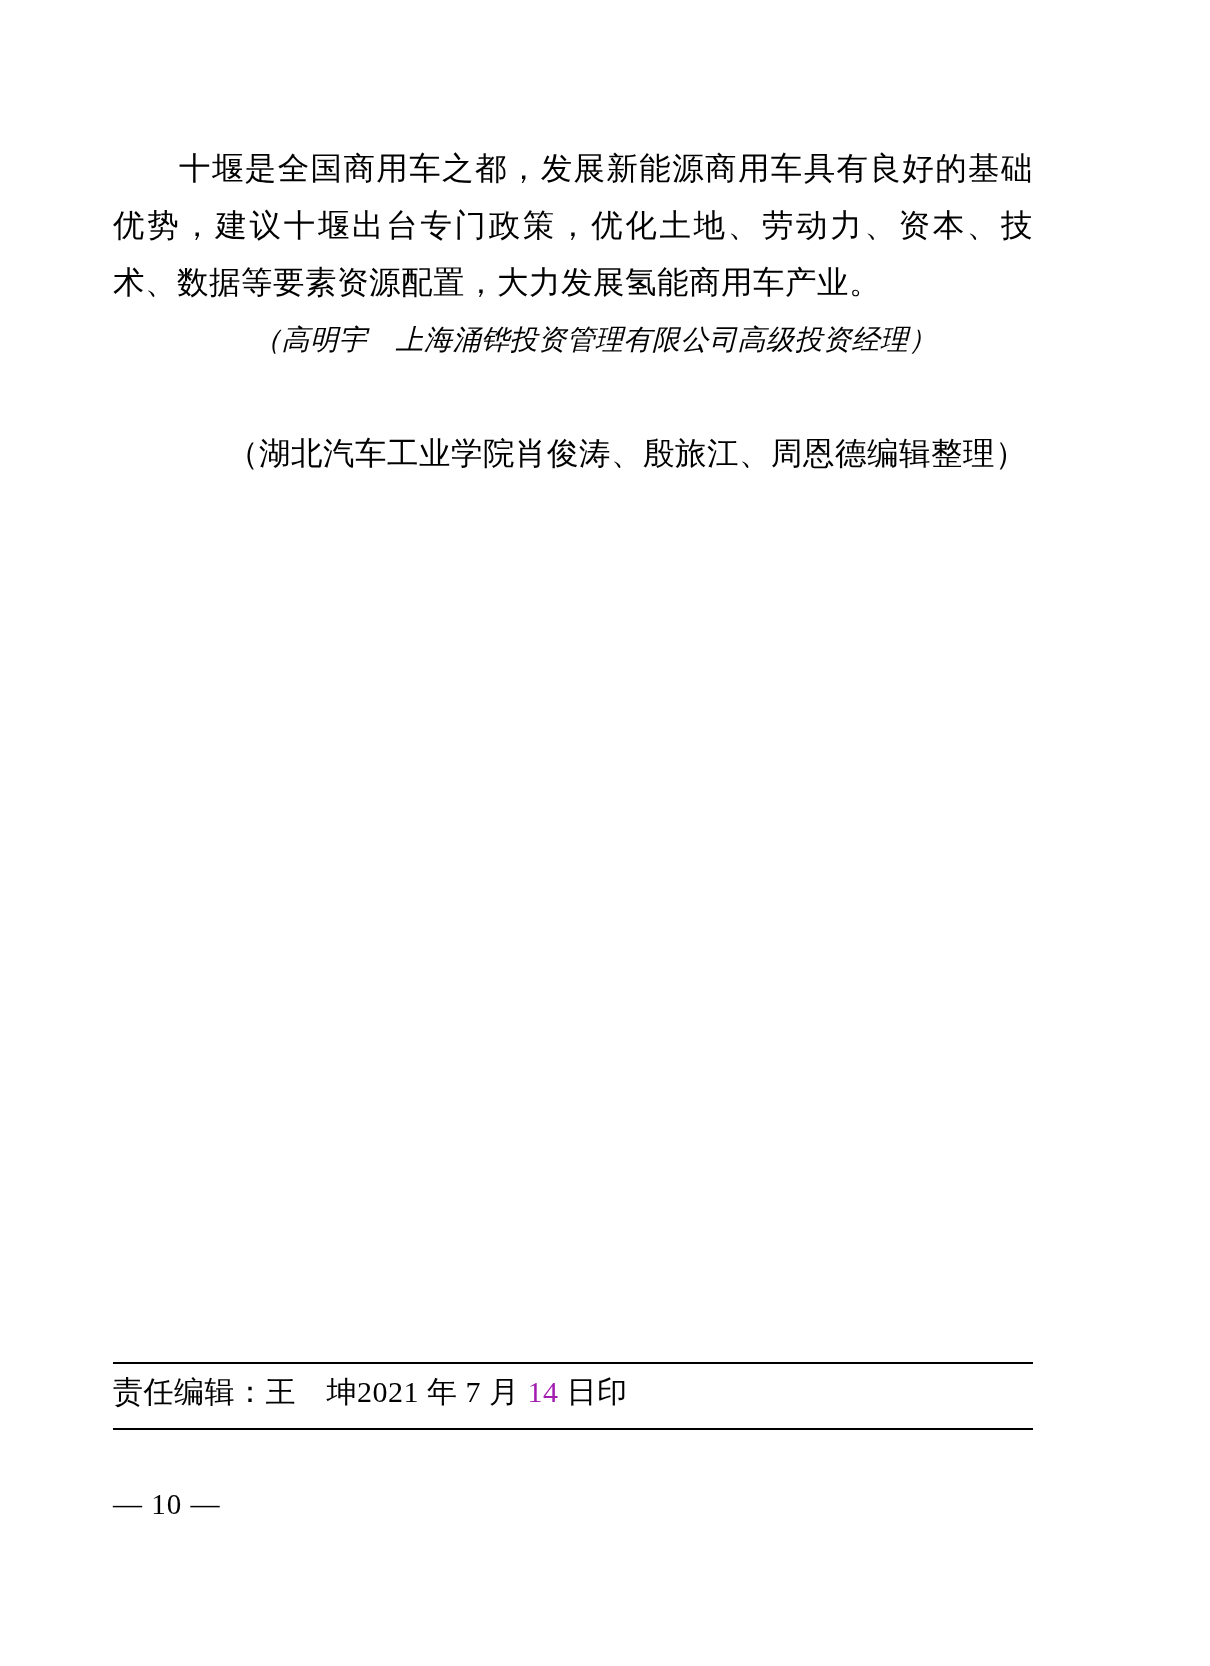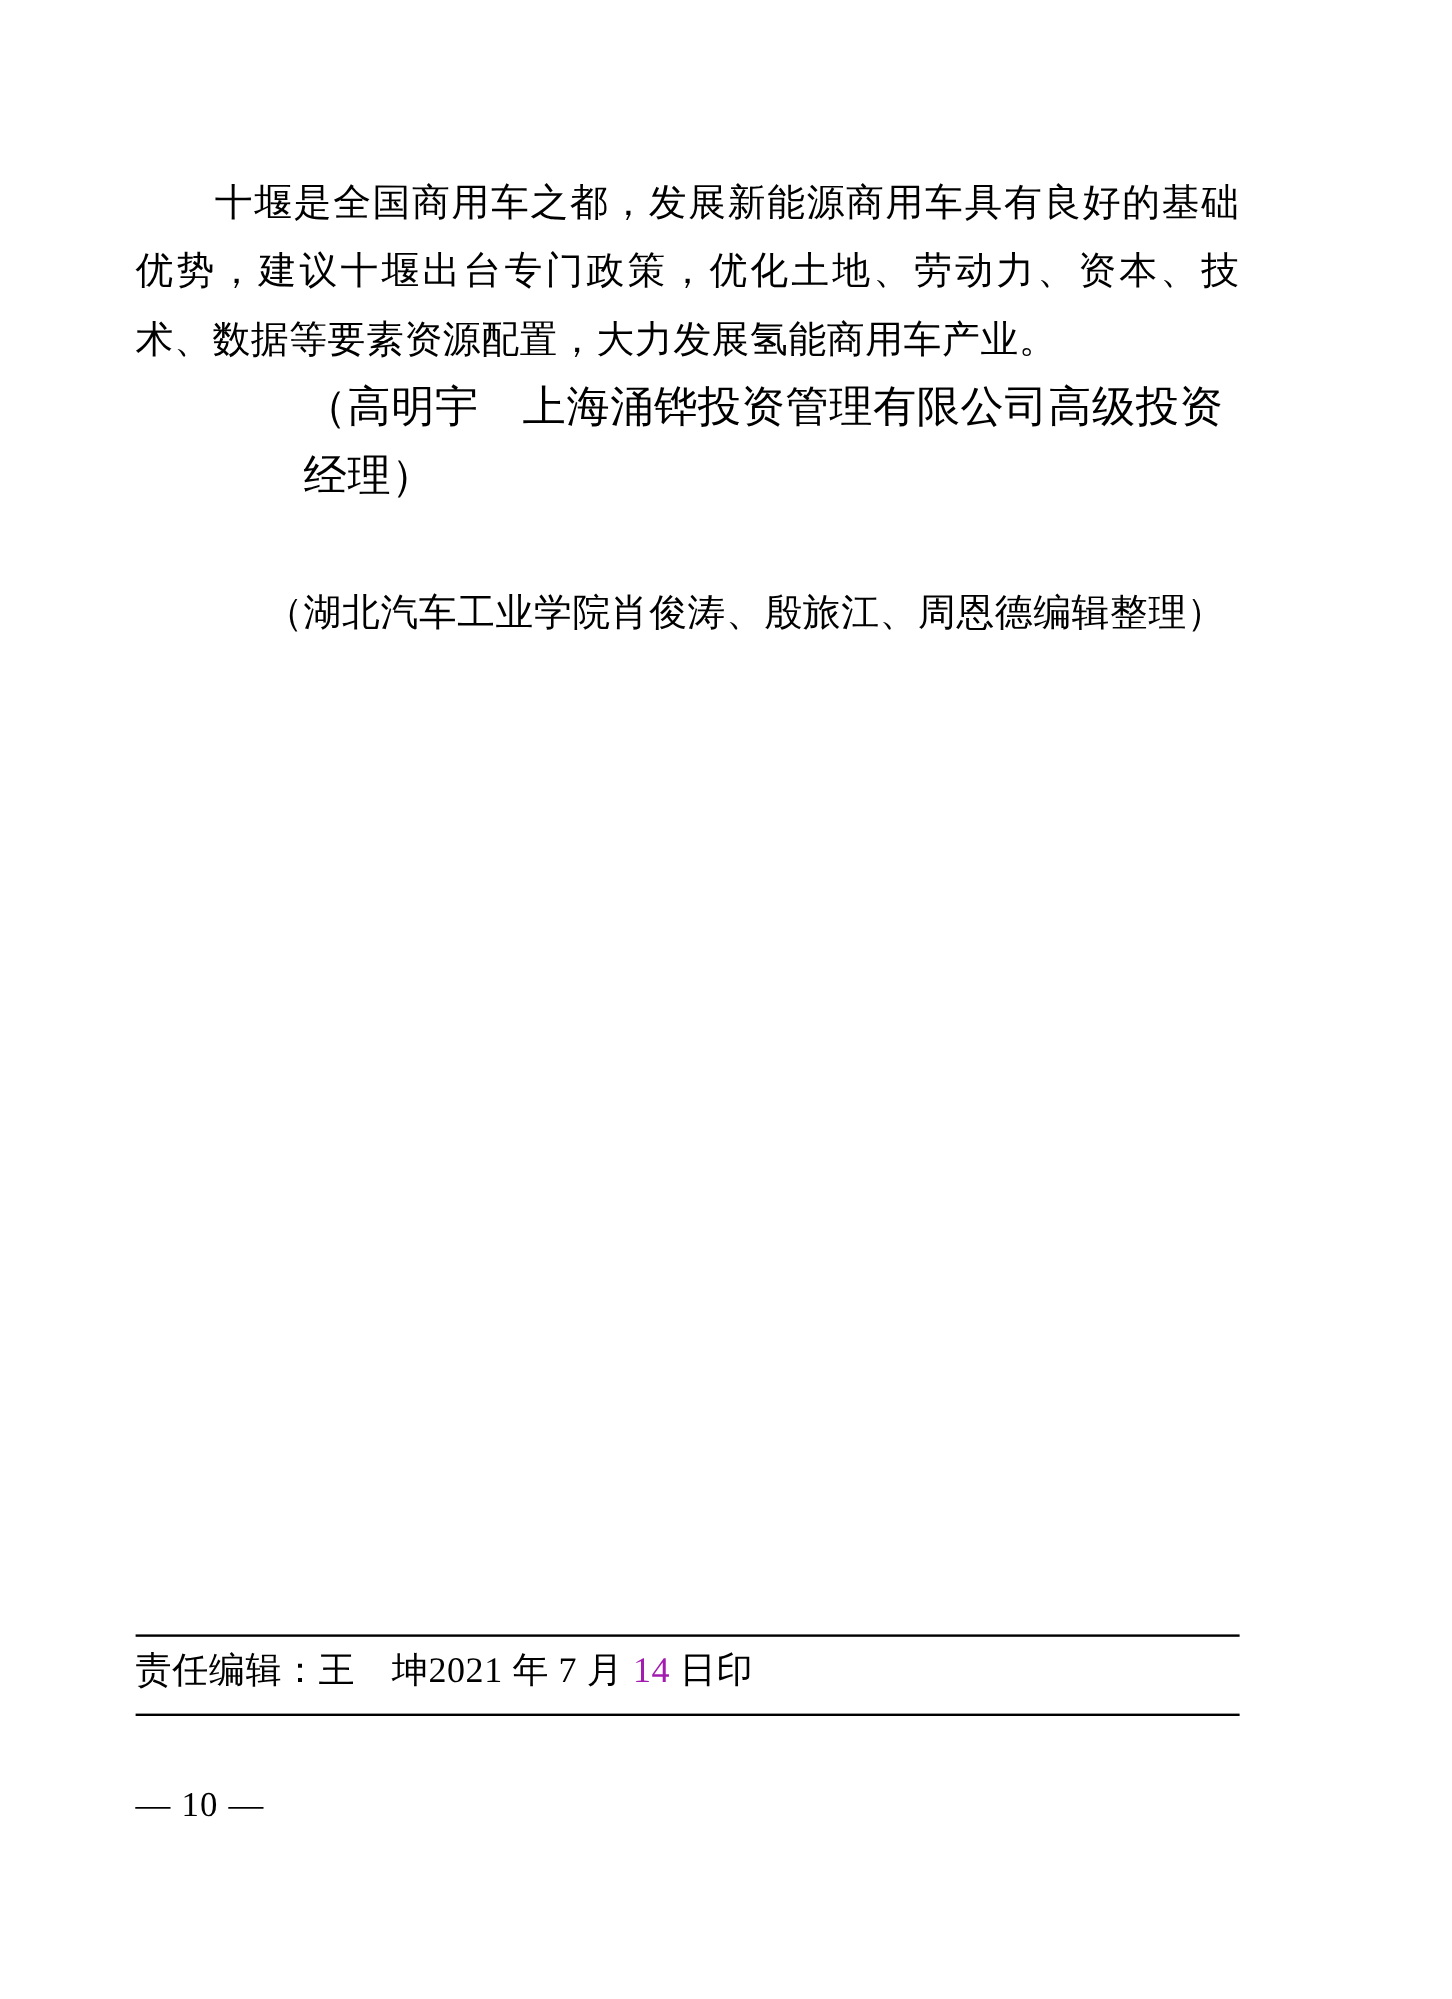--- a/index.html
+++ b/index.html
@@ -30,35 +30,37 @@
   .para {
     font-size: 31.5px;
     line-height: 57px;
     letter-spacing: 0.5px;
     text-align: justify;
     text-justify: inter-ideograph;
     margin: 0;
     text-indent: 66px;
   }
   .attribution {
-    font-size: 36px;
+    font-size: 28px;
     line-height: 57px;
     margin: 0;
     text-indent: 0;
     padding-left: 140px;
     letter-spacing: 0.5px;
+    font-style: italic;
   }
   .editors {
     font-size: 31.5px;
     line-height: 57px;
     margin: 0;
     margin-top: 57px;
     text-indent: 0;
     padding-left: 108px;
     letter-spacing: 0.5px;
+    text-align: center;
   }
   .footer-rule {
     position: absolute;
     left: 113px;
     top: 1362px;
     width: 920px;
     height: 0;
     border-top: 2px solid #000000;
   }
   .footer-row {

